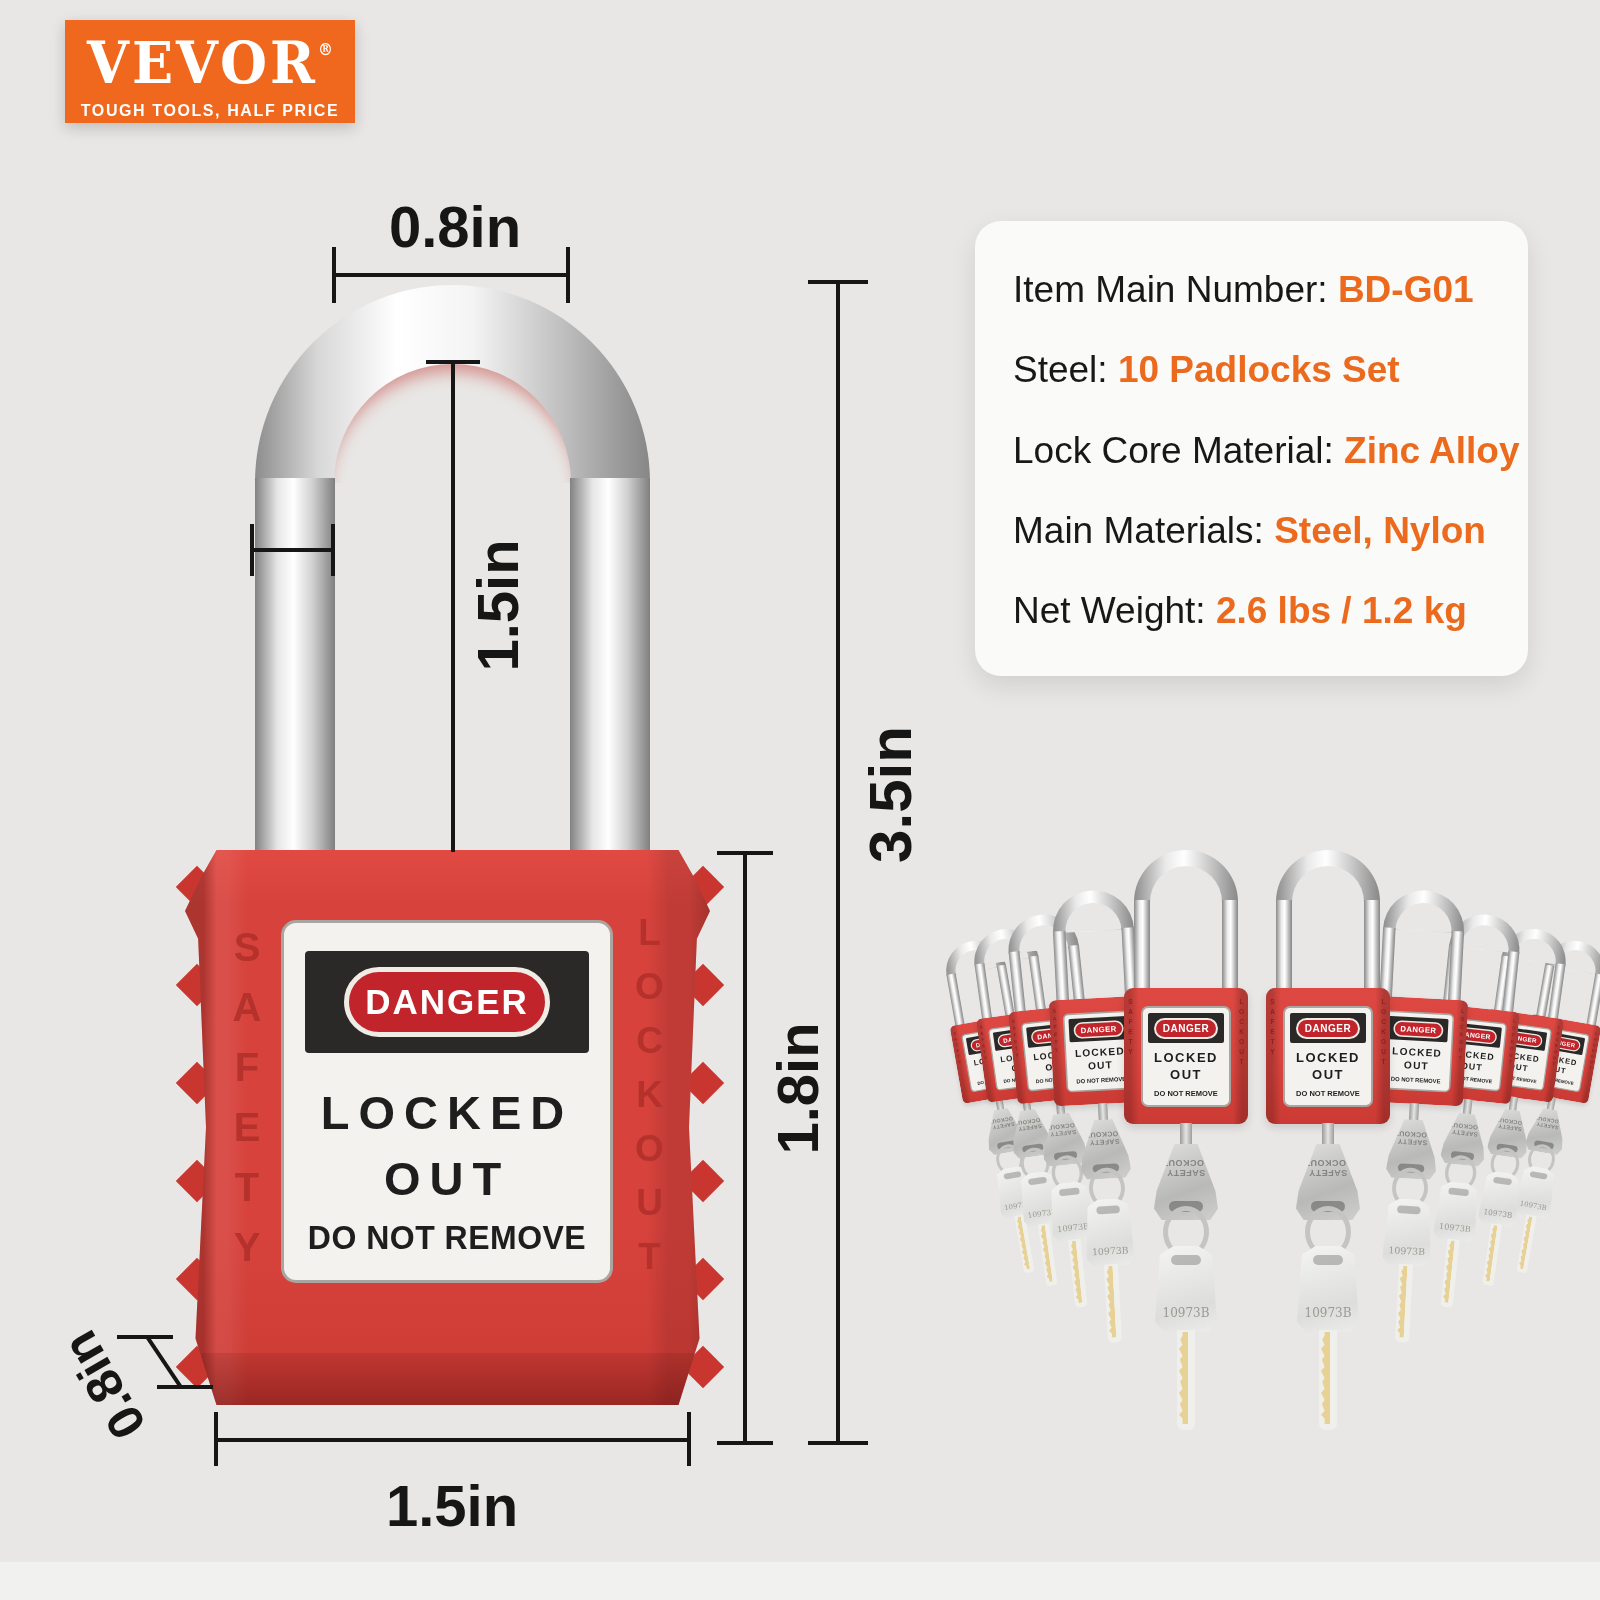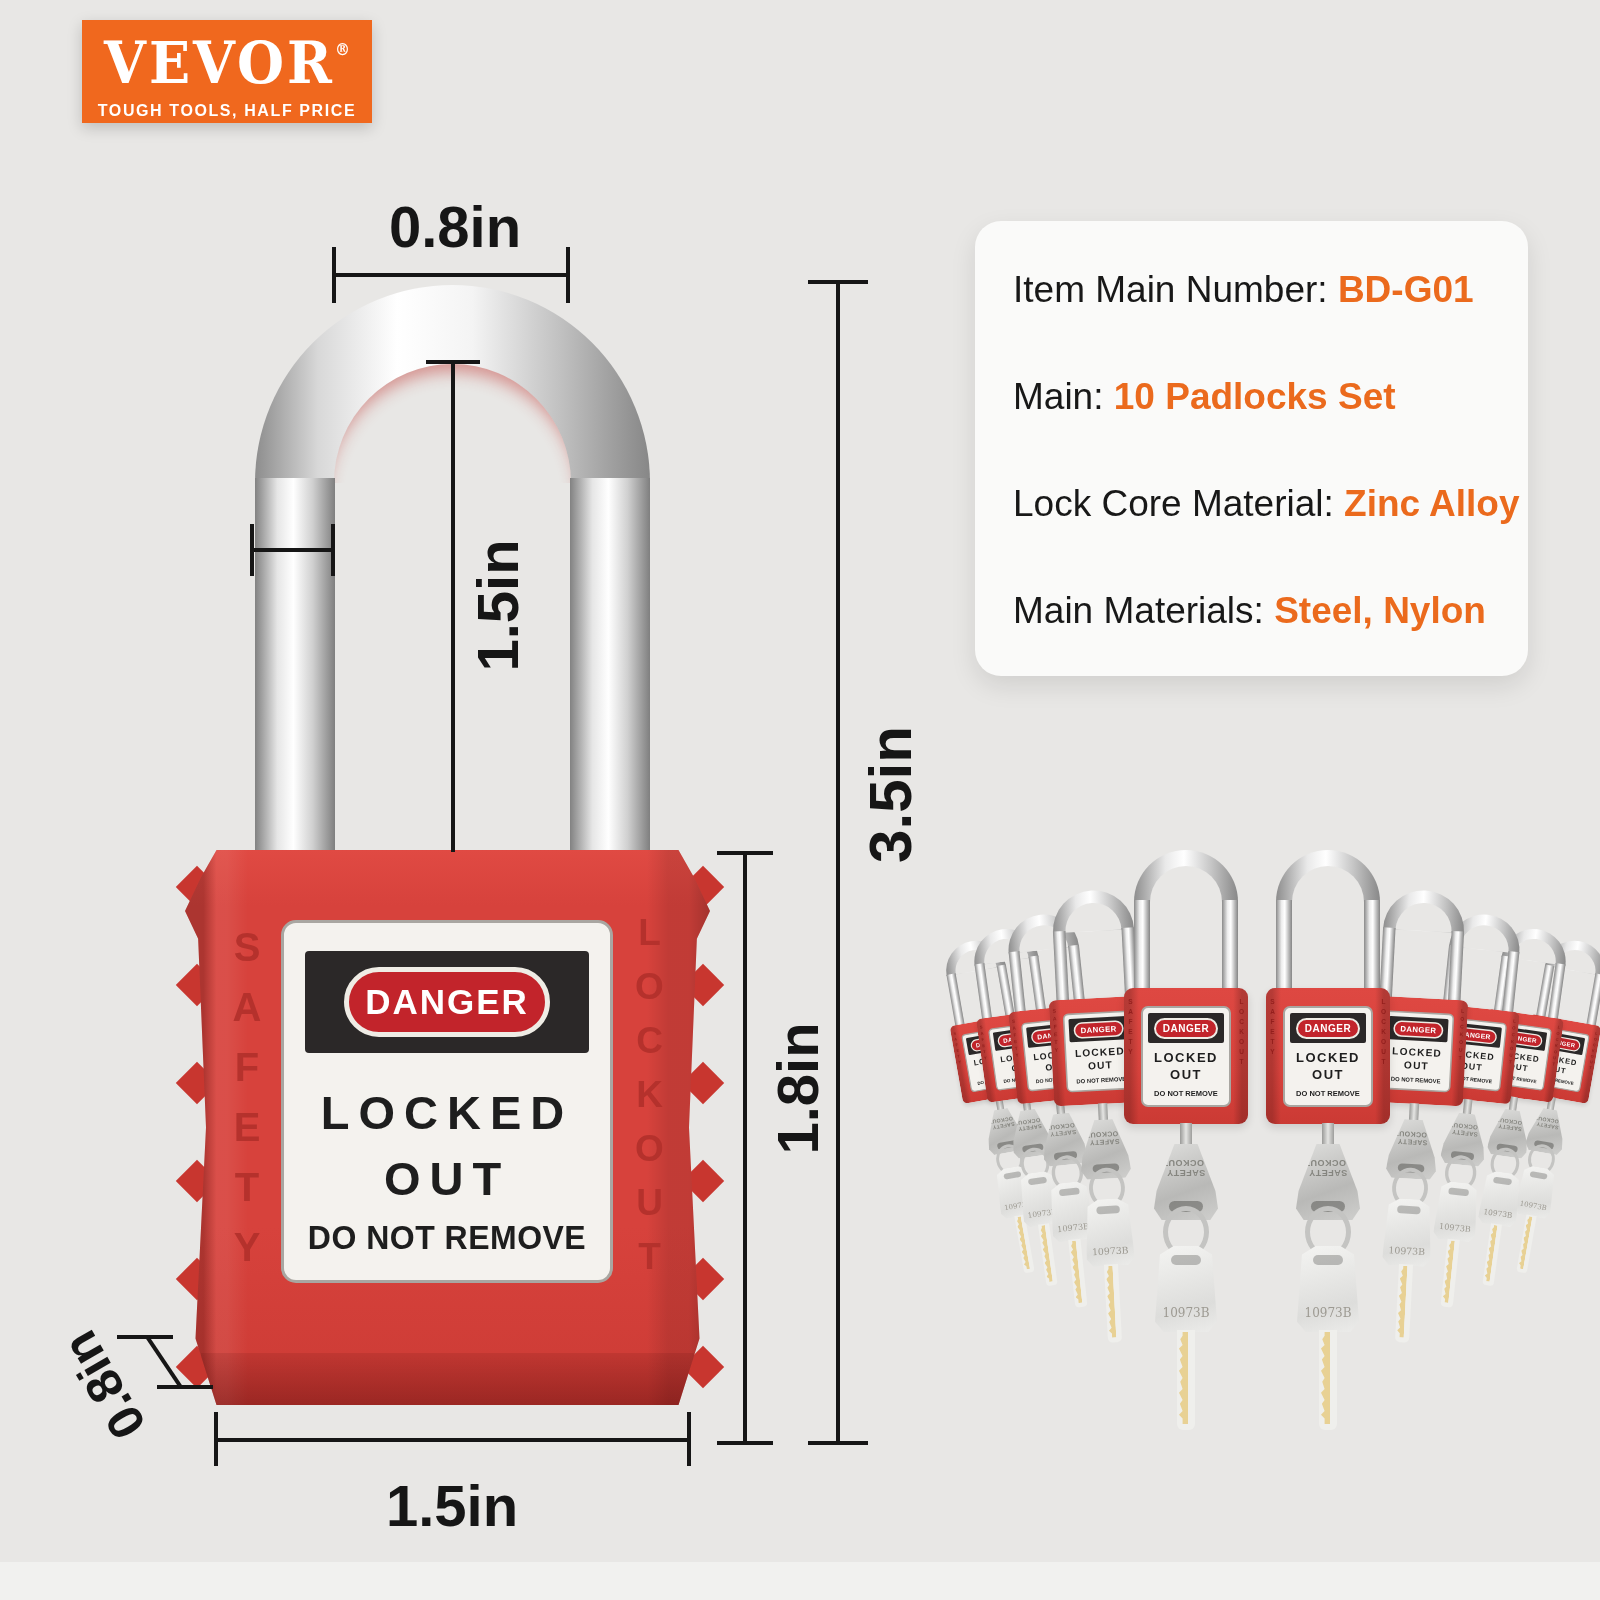--- a/index.html
+++ b/index.html
@@ -7,21 +7,21 @@
     --body-red:#D7423C; --body-red-dark:#BB332E; --rib-red:#C8362F; --emboss:#B2302B;
     --danger-red:#C2242B; --band-black:#2B2828; --label-bg:#F4F2EE; --label-border:#A9A6A1;
     --ink:#161616; --card-bg:#FAFAF9; --key-gold:#E8D194;
   }
   html,body{margin:0;padding:0;background:#d8d8d6;}
   .stage{position:relative;width:1600px;height:1600px;background:var(--bg);overflow:hidden;
          font-family:"Liberation Sans",sans-serif;}
   .floor{position:absolute;left:0;top:1562px;width:1600px;height:38px;background:#F1F1EF;}
 
   
-  .logo{position:absolute;left:82px;top:20px;width:290px;height:103px;background:var(--logo-orange);
+  .logo{position:absolute;left:65px;top:20px;width:290px;height:103px;background:var(--logo-orange);
         box-shadow:0 5px 14px rgba(0,0,0,.18);display:flex;flex-direction:column;align-items:center;justify-content:center;}
   .logo .brand{color:#fff;font-family:"DejaVu Serif","Liberation Serif",serif;font-weight:bold;
         font-size:54px;line-height:54px;letter-spacing:3px;transform:scaleY(1.08);}
   .logo .reg{font-size:15px;vertical-align:26px;letter-spacing:0;}
   .logo .tag{color:#fff;font-size:16px;font-weight:bold;letter-spacing:1.6px;margin-top:13px;white-space:nowrap;}
 
   
   .card{position:absolute;left:975px;top:221px;width:553px;height:455px;background:var(--card-bg);
         border-radius:26px;box-shadow:0 10px 26px rgba(0,0,0,.10);box-sizing:border-box;
         padding:48px 36px 44px 38px;display:flex;flex-direction:column;justify-content:space-between;z-index:10;}
@@ -128,23 +128,24 @@
 <div class="stage">
   <div class="floor"></div>
 
   <div class="logo">
     <div class="brand"><span>VEVOR</span><span class="reg">®</span></div>
     <div class="tag">TOUGH TOOLS, HALF PRICE</div>
   </div>
 
   <div class="card">
     <div class="spec-row"><span>Item Main Number: </span><b>BD-G01</b></div>
-    <div class="spec-row"><span>Main: </span><b>10 Padlocks Set</b></div>
+    <div class="spec-row"><span>Steel: </span><b>10 Padlocks Set</b></div>
     <div class="spec-row"><span>Lock Core Material: </span><b>Zinc Alloy</b></div>
     <div class="spec-row"><span>Main Materials: </span><b>Steel, Nylon</b></div>
+    <div class="spec-row"><span>Net Weight: </span><b>2.6 lbs / 1.2 kg</b></div>
   </div>
 
   <div class="shackle-arch"></div>
   <div class="shackle-leg leg-l"></div>
   <div class="shackle-leg leg-r"></div>
   <div id="ribs">
       <div class="bump" style="left: 182px; top: 872px;"></div>
       <div class="bump" style="left: 688px; top: 872px;"></div>
       <div class="bump" style="left: 182px; top: 970px;"></div>
       <div class="bump" style="left: 688px; top: 970px;"></div>

